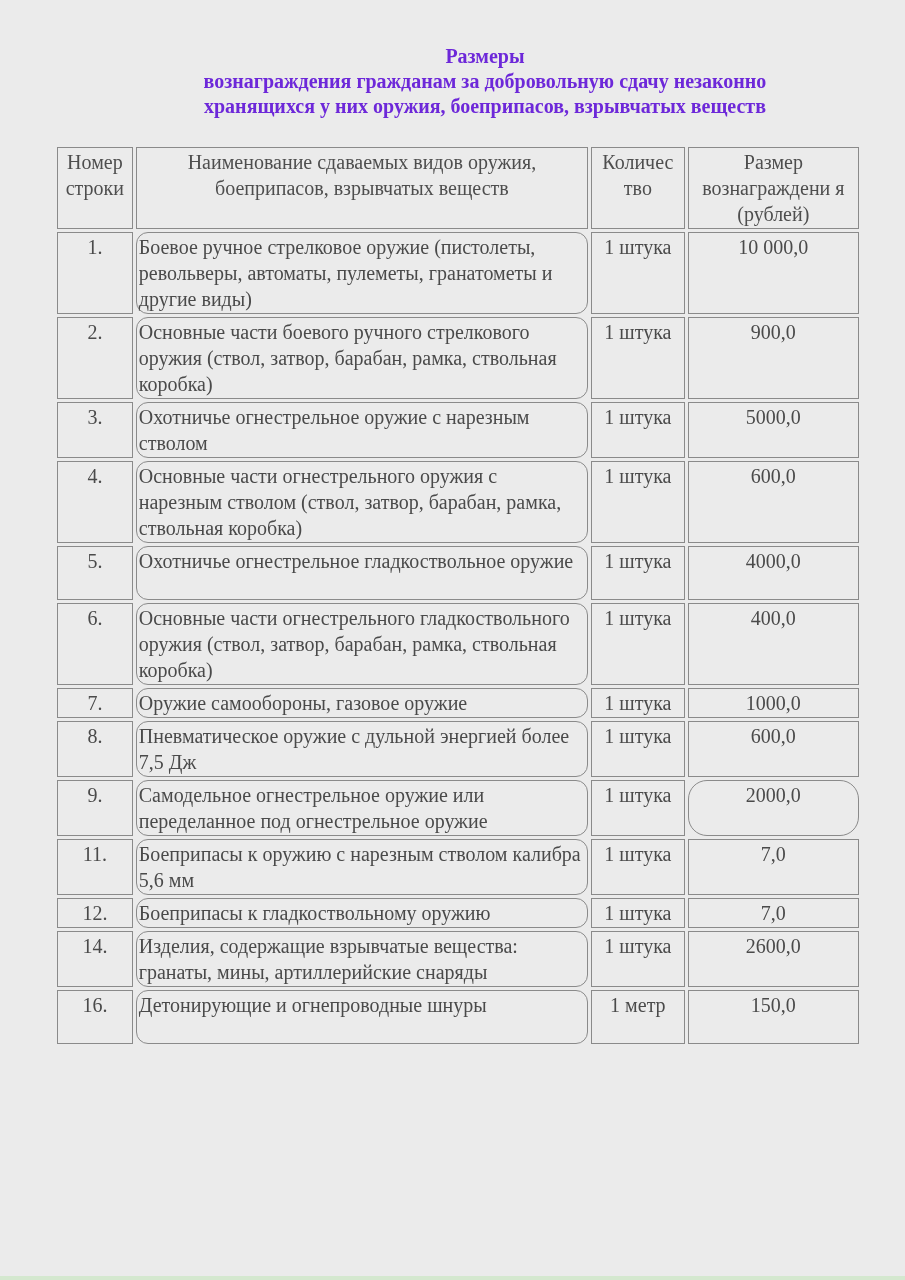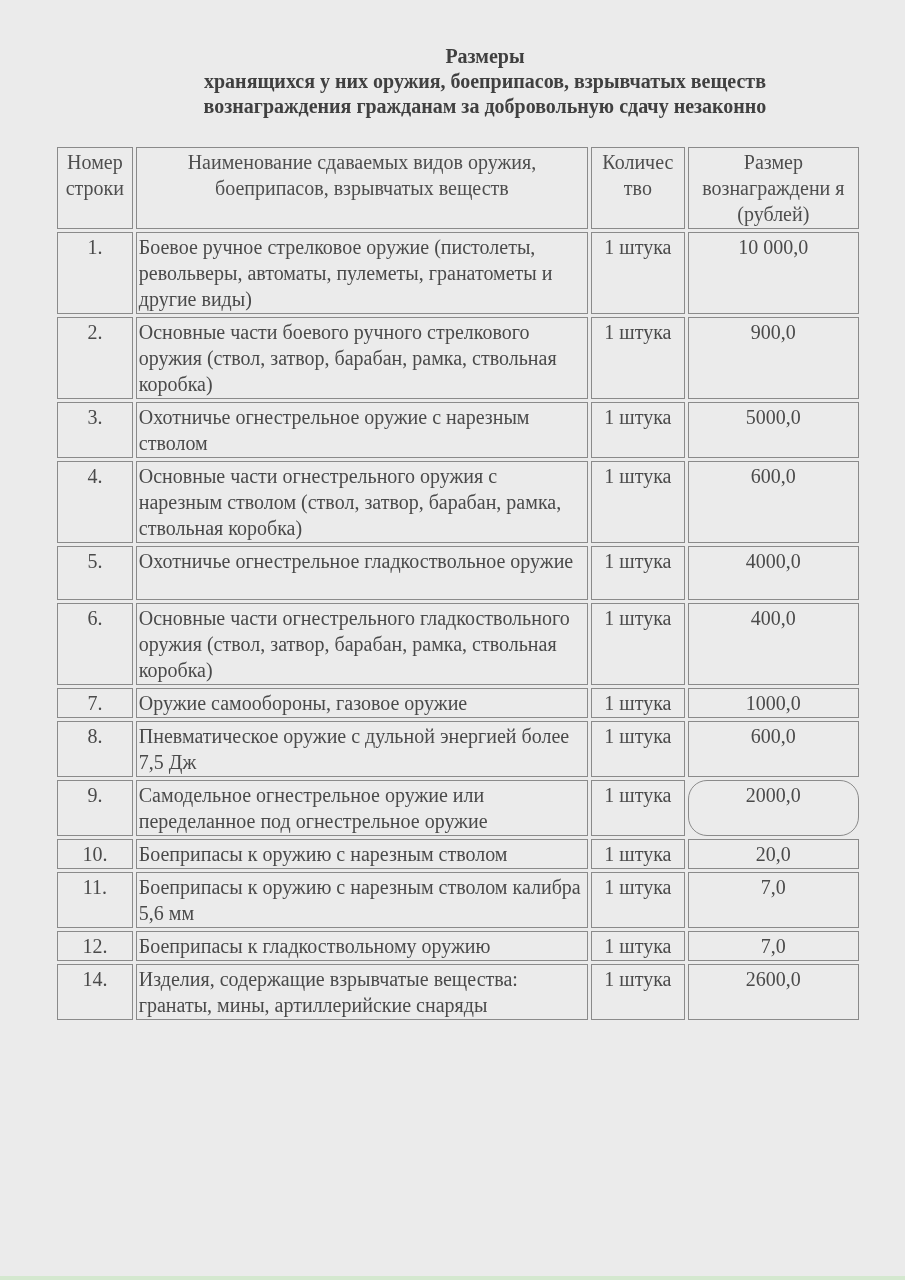--- a/index.html
+++ b/index.html
@@ -6,54 +6,54 @@
   body {
     width: 905px; height: 1280px; overflow: hidden;
     background: #ebebeb;
     color: #4a4a4a;
     font-family: "Liberation Serif", "DejaVu Serif", serif;
     position: relative;
   }
   .title {
     position: absolute; left: 0; top: 44px; width: 905px;
     text-align: center; font-weight: bold; font-size: 20px; line-height: 25px;
-    color: #404040;
+    color: #6d28d9;
   }
   .title div { padding-left: 65px; }
   table.awards {
     position: absolute; left: 54px; top: 144px;
     width: 808px;
     border-collapse: separate; border-spacing: 3px;
     font-size: 20px; line-height: 26px;
   }
   table.awards th, table.awards td {
     border: 1px solid #8a8a8a;
     vertical-align: top;
     padding: 1px 2px;
   }
   table.awards th {
     font-weight: normal; text-align: center; color: #4e4e4e;
     height: 74px;
   }
   td.num { text-align: center; width: 70px; }
-  td.name { text-align: left; width: 452px; }
+  td.name { text-align: left; width: 452px; border-radius: 12px; }
   td.qty { text-align: center; width: 88px; }
   td.amount { text-align: center; width: 166px; }
   .bottom-strip {
     position: absolute; left: 0; bottom: 0; width: 905px; height: 4px;
     background: #d4e8cf;
   }
 </style>
 </head>
 <body>
 
 <div class="title">
   <div>Размеры</div>
+  <div>вознаграждения гражданам за добровольную сдачу незаконно</div>
   <div>хранящихся у них оружия, боеприпасов, взрывчатых веществ</div>
-  <div>вознаграждения гражданам за добровольную сдачу незаконно</div>
 </div>
 
 <table class="awards">
   <thead>
     <tr>
       <th>Номер строки</th>
       <th>Наименование сдаваемых видов оружия, боеприпасов, взрывчатых веществ</th>
       <th>Количес тво</th>
       <th>Размер вознаграждени я (рублей)</th>
     </tr>
@@ -107,39 +107,39 @@
         <td class="qty" style="height: 50px;">1 штука</td>
         <td class="amount" style="height: 50px;">600,0</td>
       </tr>
       <tr>
         <td class="num" style="height: 50px;">9.</td>
         <td class="name" style="height: 50px;">Самодельное огнестрельное оружие или переделанное под огнестрельное оружие</td>
         <td class="qty" style="height: 50px;">1 штука</td>
         <td class="amount" style="height: 50px; border-radius: 19px;">2000,0</td>
       </tr>
       <tr>
-        <td class="num" style="height: 24px;">10.</td>
-        <td class="name" style="height: 24px;">Боеприпасы к оружию с нарезным стволом</td>
-        <td class="qty" style="height: 24px;">1 штука</td>
-        <td class="amount" style="height: 24px;">20,0</td>
-      </tr>
-      <tr>
         <td class="num" style="height: 50px;">11.</td>
         <td class="name" style="height: 50px;">Боеприпасы к оружию с нарезным стволом калибра 5,6 мм</td>
         <td class="qty" style="height: 50px;">1 штука</td>
         <td class="amount" style="height: 50px;">7,0</td>
       </tr>
       <tr>
         <td class="num" style="height: 24px;">12.</td>
         <td class="name" style="height: 24px;">Боеприпасы к гладкоствольному оружию</td>
         <td class="qty" style="height: 24px;">1 штука</td>
         <td class="amount" style="height: 24px;">7,0</td>
       </tr>
       <tr>
         <td class="num" style="height: 50px; text-align: center;">14.</td>
         <td class="name" style="height: 50px;">Изделия, содержащие взрывчатые вещества: гранаты, мины, артиллерийские снаряды</td>
         <td class="qty" style="height: 50px;">1 штука</td>
         <td class="amount" style="height: 50px;">2600,0</td>
       </tr>
+      <tr>
+        <td class="num" style="height: 50px;">16.</td>
+        <td class="name" style="height: 50px;">Детонирующие и огнепроводные шнуры</td>
+        <td class="qty" style="height: 50px;">1 метр</td>
+        <td class="amount" style="height: 50px;">150,0</td>
+      </tr>
     </tbody>
 </table>
 
 <div class="bottom-strip"></div>
 
 </body></html>

